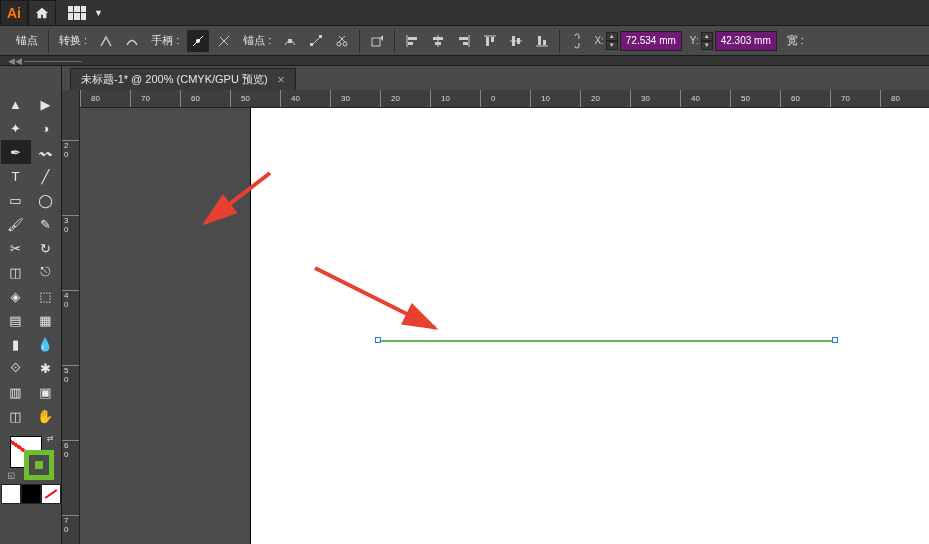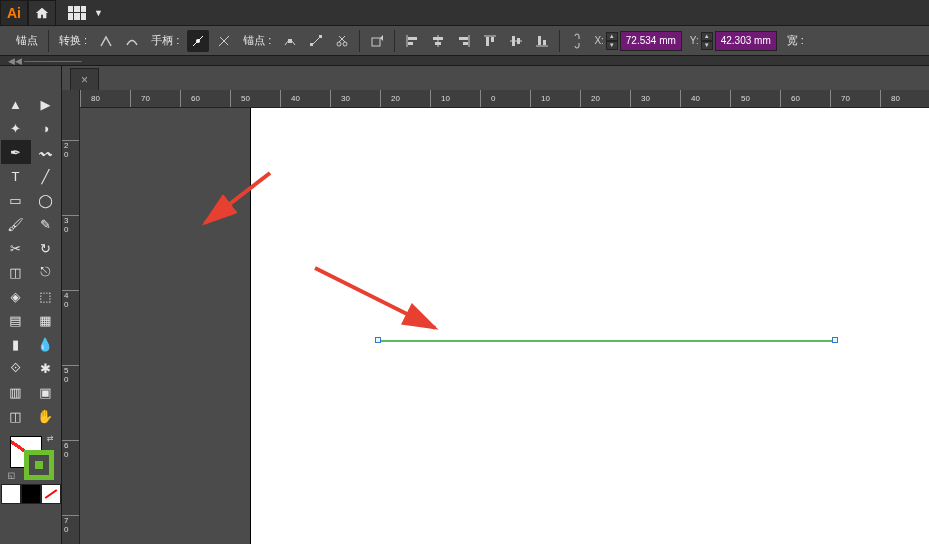--- a/index.html
+++ b/index.html
@@ -260,20 +260,21 @@
       <div class="mode-row">
         <div class="m white"></div>
         <div class="m black"></div>
         <div class="m none"></div>
       </div>
     </div>
 
     <div class="doc-area">
       <div class="tab-bar">
         <div class="tab">
+          <span>未标题-1* @ 200% (CMYK/GPU 预览)</span>
           <span class="tab-close">×</span>
         </div>
       </div>
       <div class="canvas-wrap">
         <div class="v-ruler" id="v-ruler">
             <div class="tick" style="top: 50px;">2<br>0</div>
             <div class="tick" style="top: 125px;">3<br>0</div>
             <div class="tick" style="top: 200px;">4<br>0</div>
             <div class="tick" style="top: 275px;">5<br>0</div>
             <div class="tick" style="top: 350px;">6<br>0</div>

